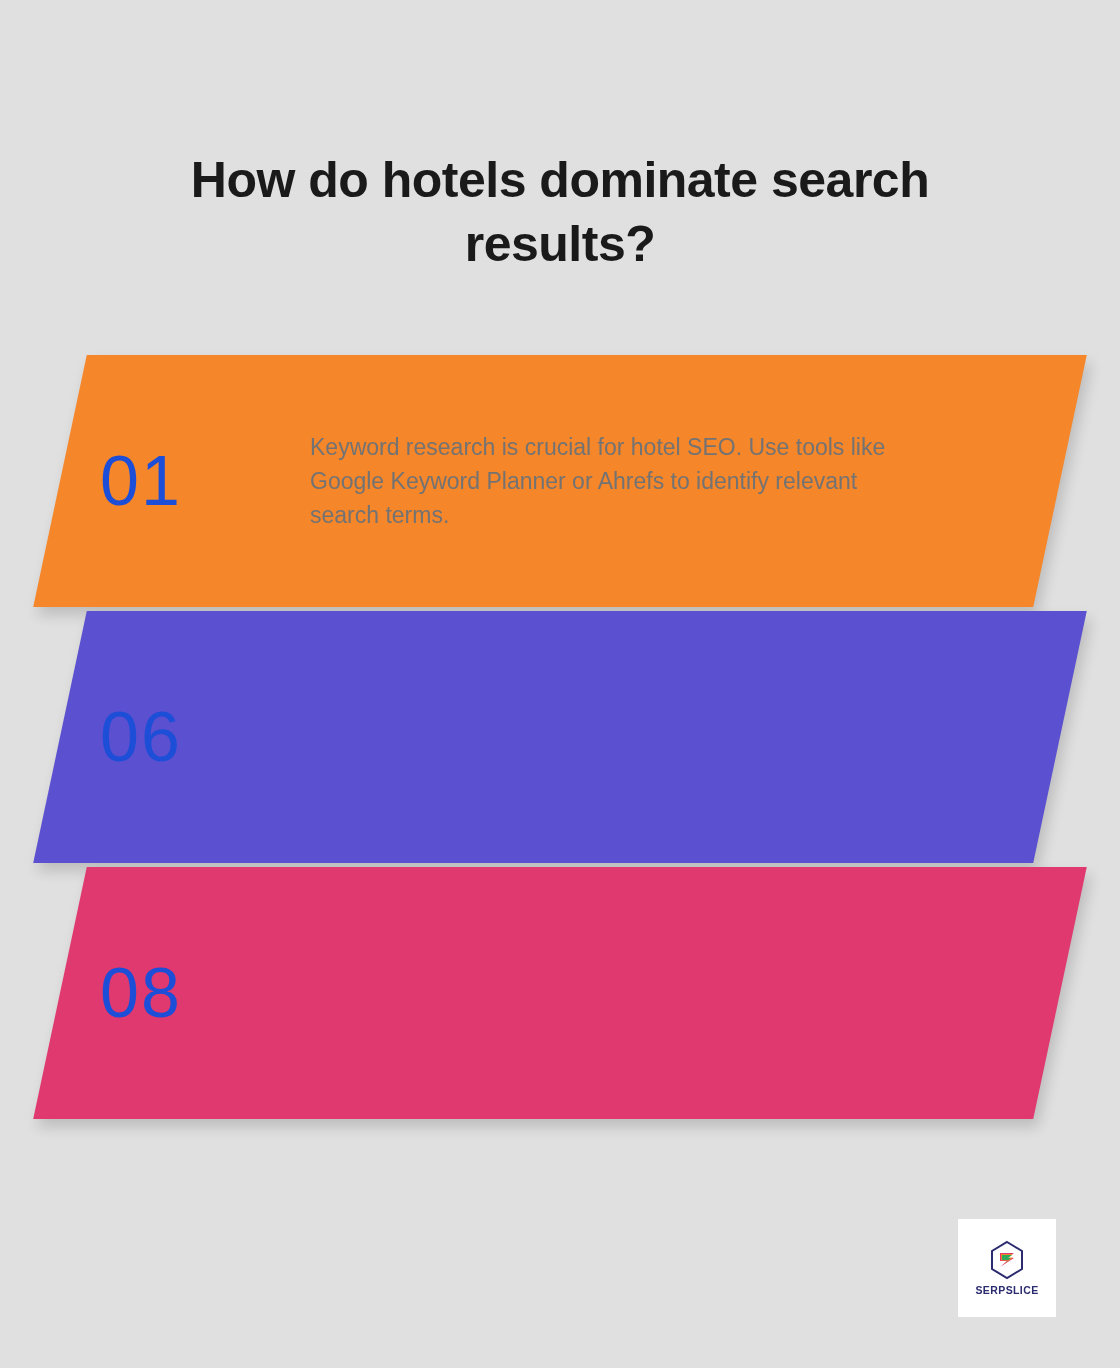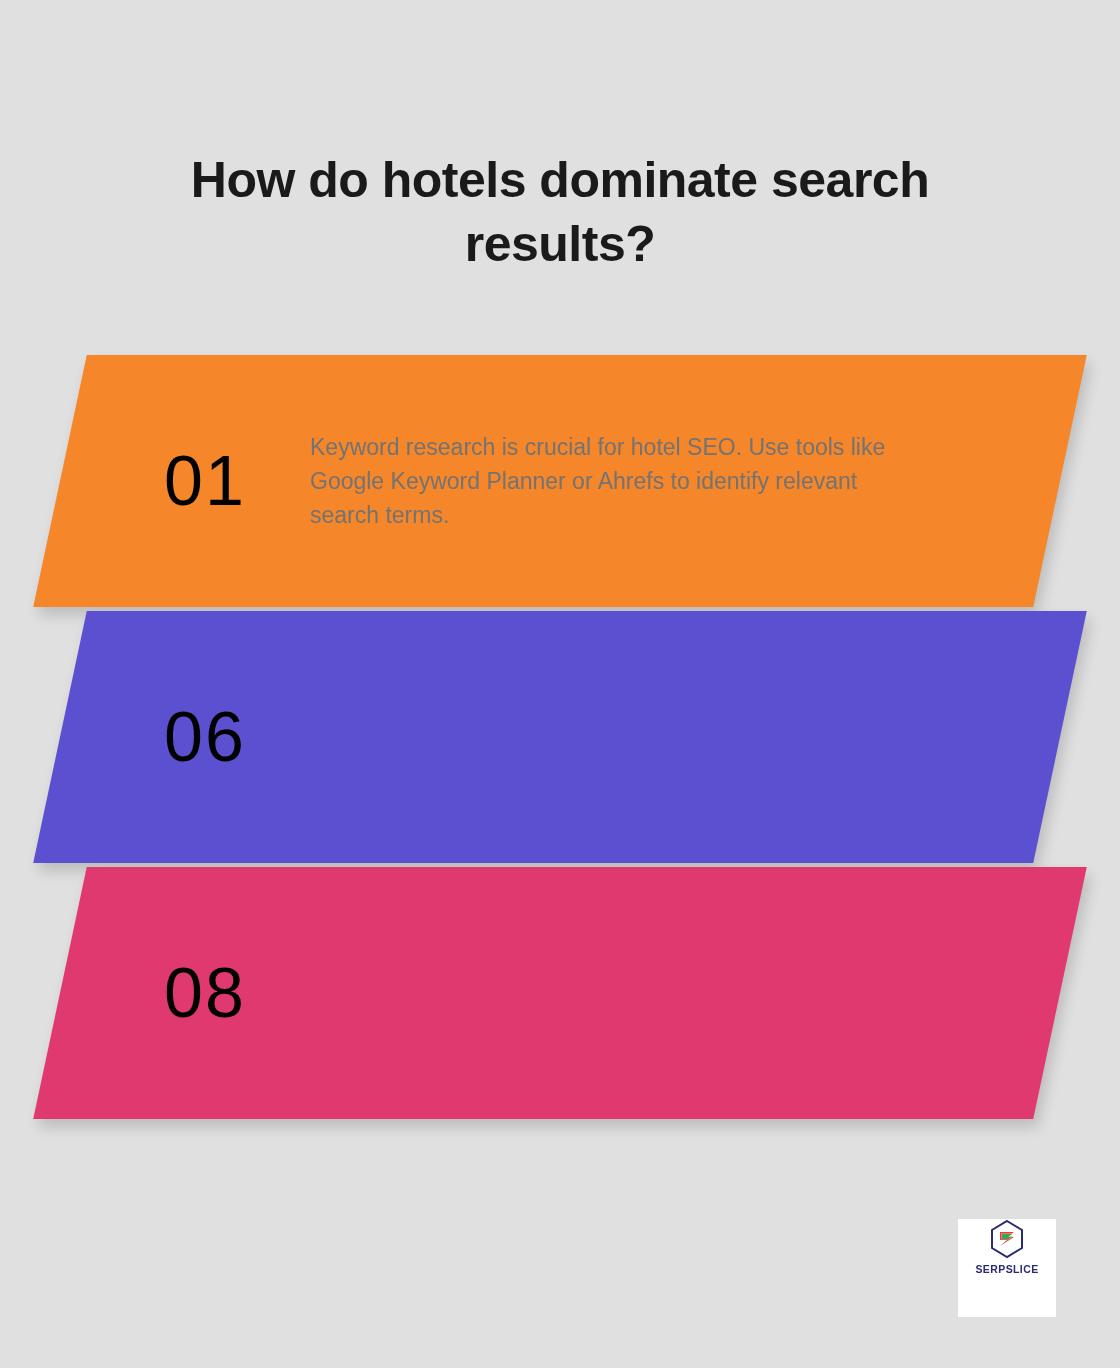--- a/index.html
+++ b/index.html
@@ -69,23 +69,22 @@
     position: absolute;
     top: 0;
     left: 60px;
     width: 1000px;
     height: 252px;
     display: flex;
     align-items: center;
   }
   .num {
     width: 250px;
-    text-align: center;
     font-size: 70px;
-    color: #000000;
+    color: #1d4ed8;
     font-weight: 300;
     letter-spacing: 2px;
     flex: 0 0 250px;
     padding-left: 40px;
     box-sizing: border-box;
   }
   .desc {
     flex: 1 1 auto;
     color: #737373;
     font-size: 23px;
@@ -95,20 +94,21 @@
   .logo {
     position: absolute;
     left: 958px;
     top: 1219px;
     width: 98px;
     height: 98px;
     background: #ffffff;
     display: flex;
     flex-direction: column;
     align-items: center;
+    justify-content: center;
   }
   .logo-mark {
     width: 40px;
     height: 40px;
     position: relative;
     margin-bottom: 4px;
   }
   .logo-text {
     font-size: 10.5px;
     font-weight: bold;

